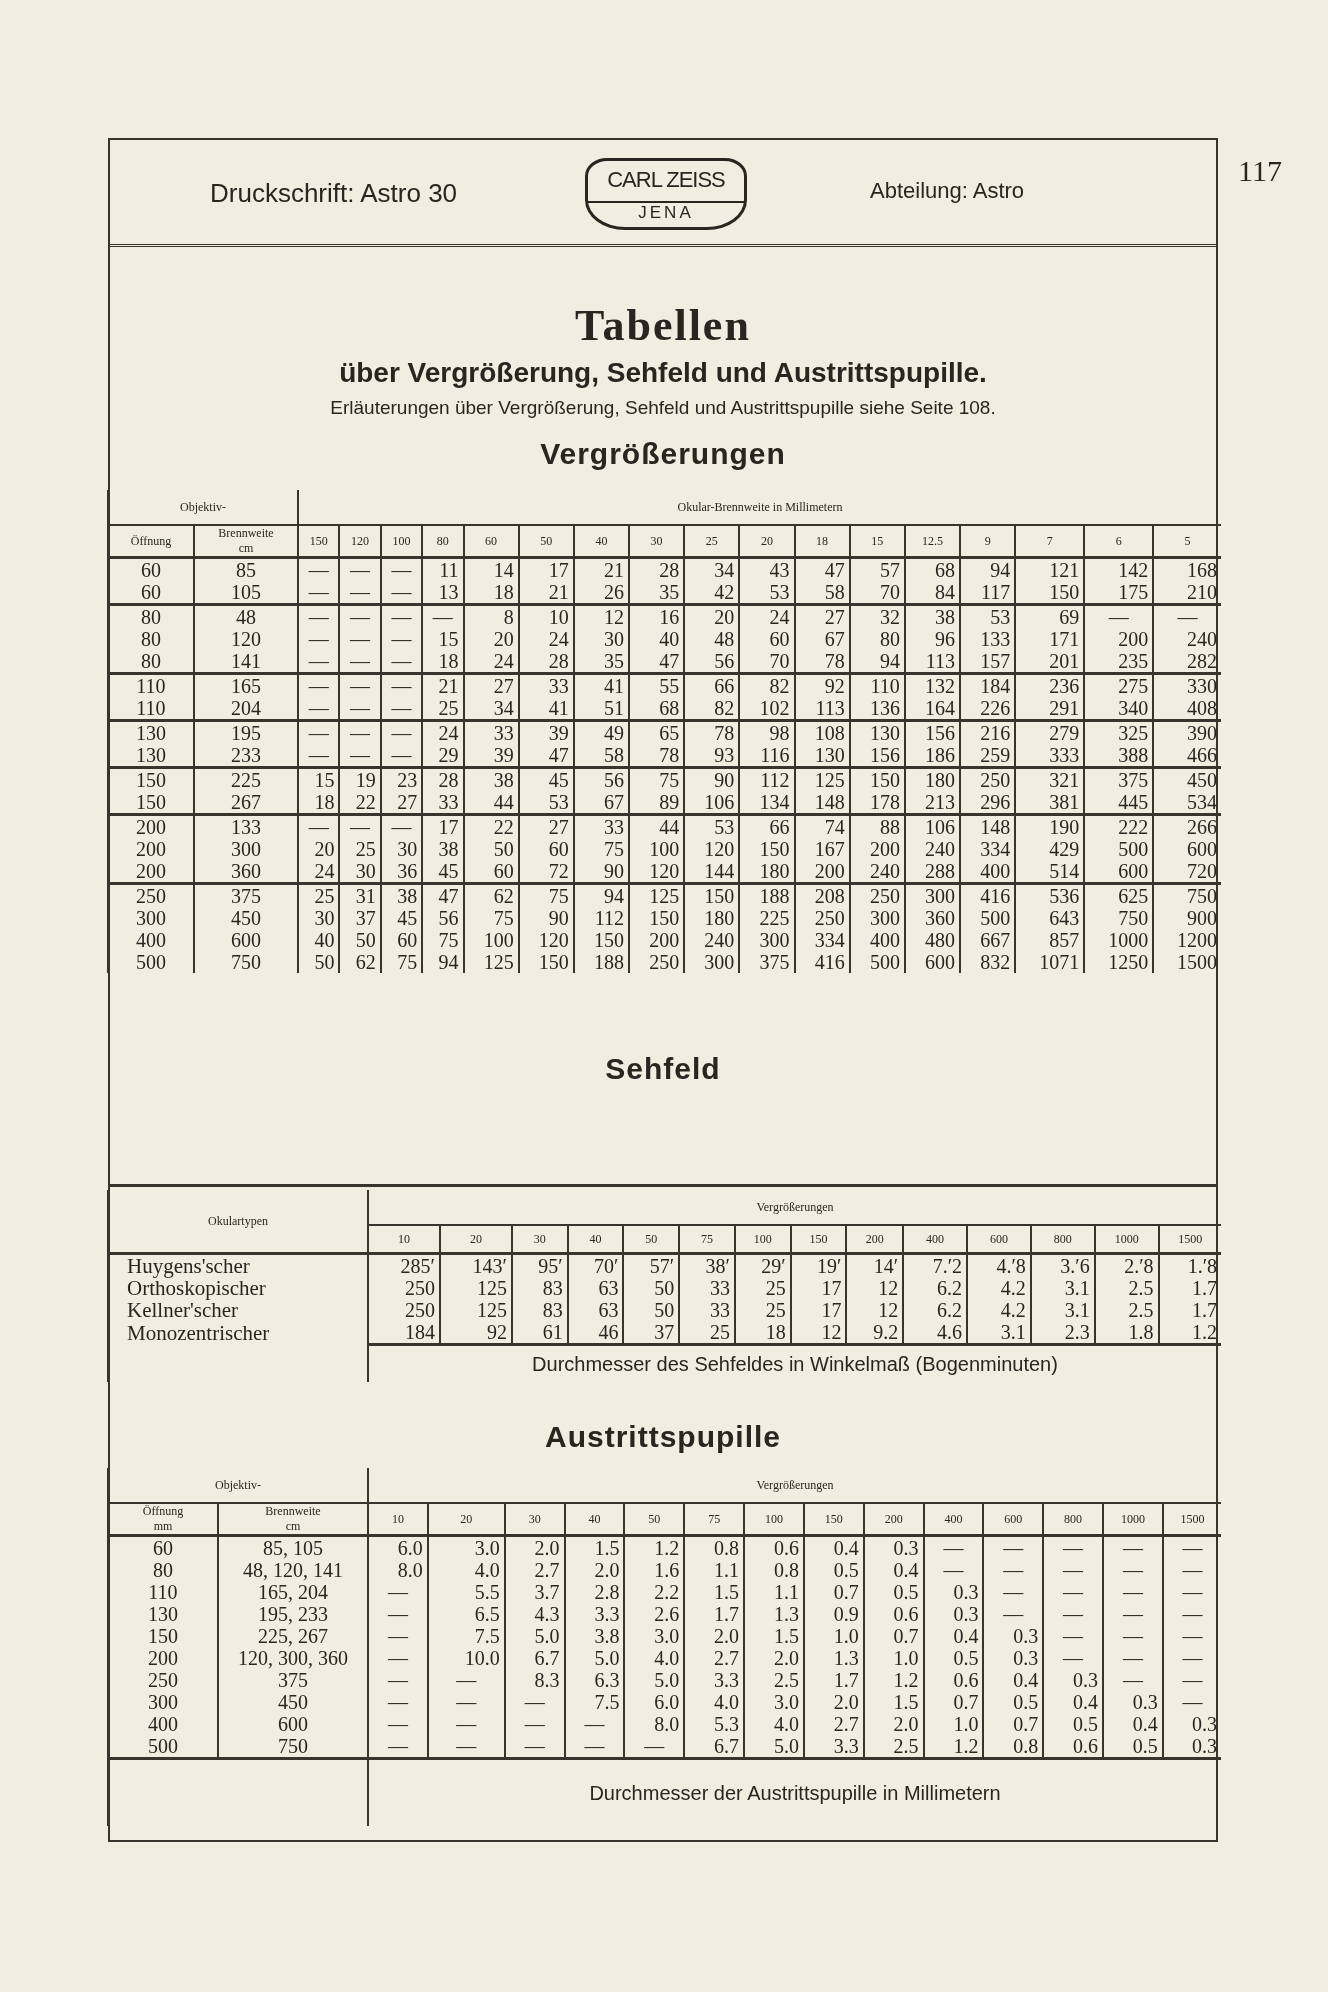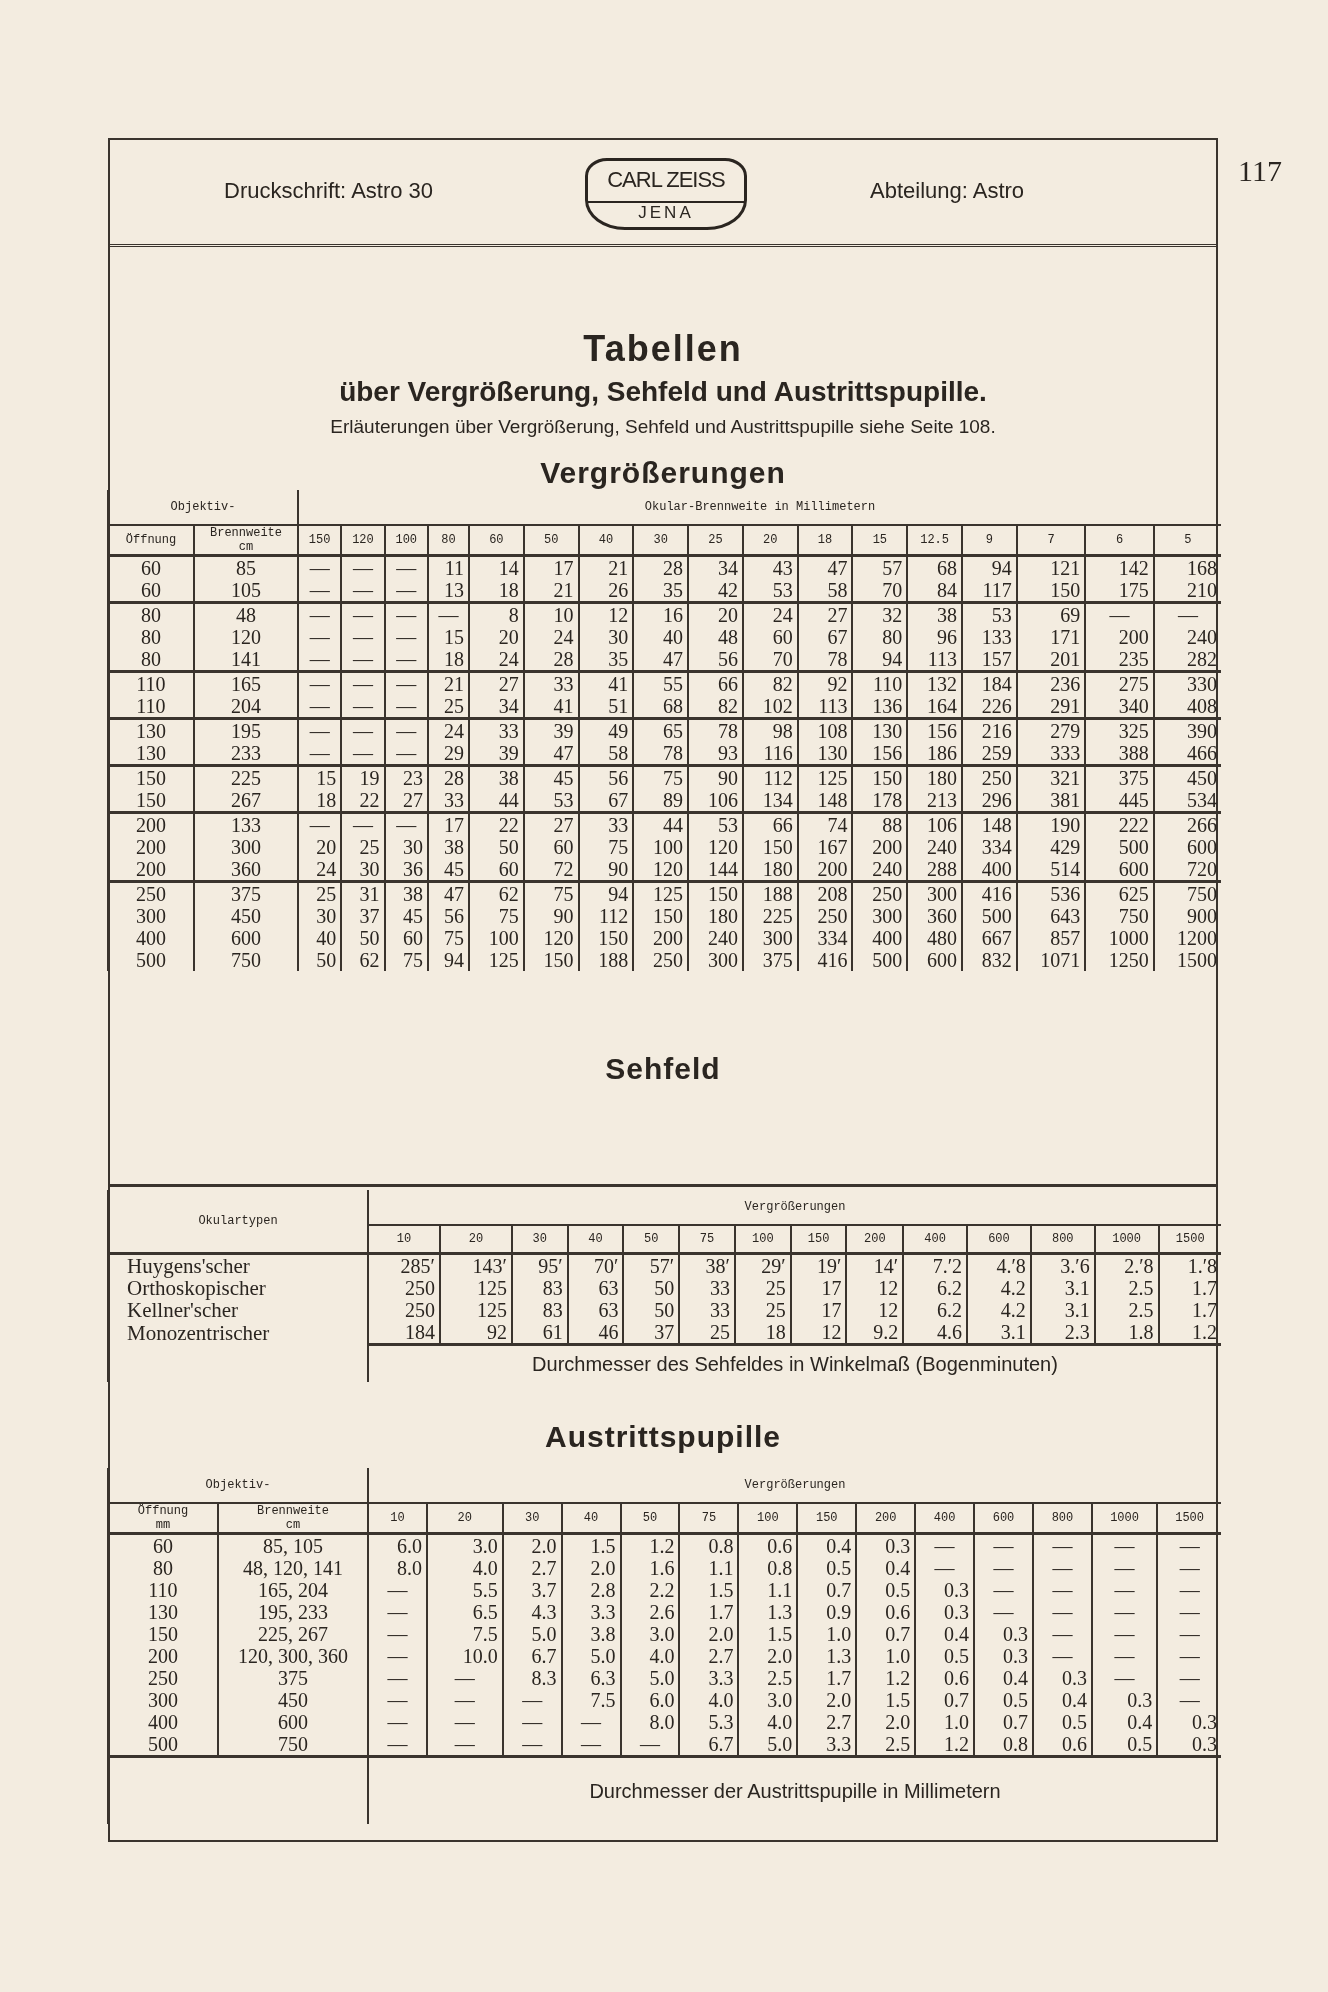--- a/index.html
+++ b/index.html
@@ -1,32 +1,32 @@
 <!DOCTYPE html>
 <html><head>
 <meta charset="utf-8">
 <style>
   html,body{margin:0;padding:0;}
   body{width:1328px;height:1992px;background:#f3ece0;position:relative;font-family:"Liberation Serif",serif;color:#2a2520;overflow:hidden;}
   .page-num{position:absolute;left:1238px;top:154px;font-size:30px;}
   .frame{position:absolute;left:108px;top:138px;width:1110px;height:1704px;border:2px solid #3a342e;box-sizing:border-box;}
   .head{position:absolute;left:0;top:0;width:100%;height:104px;border-bottom:3px double #3a342e;}
-  .head .l{position:absolute;left:114px;top:38px;font-family:"Liberation Sans",sans-serif;font-size:22px;}
+  .head .l{position:absolute;left:100px;top:38px;font-family:"Liberation Sans",sans-serif;font-size:26px;}
   .head .r{position:absolute;left:760px;top:38px;font-family:"Liberation Sans",sans-serif;font-size:22px;}
   .logo{position:absolute;left:475px;top:18px;width:162px;height:72px;border:3px solid #2a2520;border-radius:22px 22px 40px 40px/18px 18px 30px 30px;box-sizing:border-box;text-align:center;font-family:"Liberation Sans",sans-serif;}
   .logo .t{font-size:22px;letter-spacing:-1px;margin-top:6px;border-bottom:2px solid #2a2520;padding-bottom:8px;}
   .logo .b{font-size:17px;letter-spacing:3px;}
   .titles{position:absolute;left:0;top:160px;width:100%;text-align:center;}
-  .t1{font-family:Liberation Sans, sans-serif;font-size:36px;font-weight:bold;letter-spacing:2px;margin-top:28px;}
+  .t1{font-family:Liberation Serif, serif;font-size:44px;font-weight:bold;letter-spacing:2px;}
   .t2{font-family:"Liberation Sans",sans-serif;font-size:28px;font-weight:bold;margin-top:6px;}
   .t3{font-family:"Liberation Sans",sans-serif;font-size:19px;margin-top:8px;}
   .t4{font-family:"Liberation Sans",sans-serif;font-size:30px;font-weight:bold;margin-top:18px;letter-spacing:1px;}
   table{border-collapse:collapse;position:absolute;left:-3px;}
   td,th{border-left:2px solid #3a342e;padding:0 4px;}
-  th{font-family:Liberation Mono, monospace;font-size:12px;font-weight:normal;}
+  th{font-family:Liberation Serif, serif;font-size:12px;font-weight:normal;}
   td{font-size:20px;line-height:22px;text-align:right;}
   .grp td{border-top:3px solid #3a342e;}
   .hdr th{border-bottom:3px solid #3a342e;border-top:2px solid #3a342e;height:26px;}
   .sup th{height:34px;}
   .lcol{text-align:center;}
   .tbl1{top:350px;width:1114px;}
   .sec-title{position:absolute;width:100%;text-align:center;font-family:"Liberation Sans",sans-serif;font-size:30px;font-weight:bold;letter-spacing:1px;}
   .formula{position:absolute;left:140px;top:960px;font-family:"Liberation Sans",sans-serif;font-size:20px;}
   .hr{position:absolute;left:0;width:100%;border-top:3px solid #3a342e;}
   .caption{text-align:center;font-family:"Liberation Sans",sans-serif;font-size:20px;}

